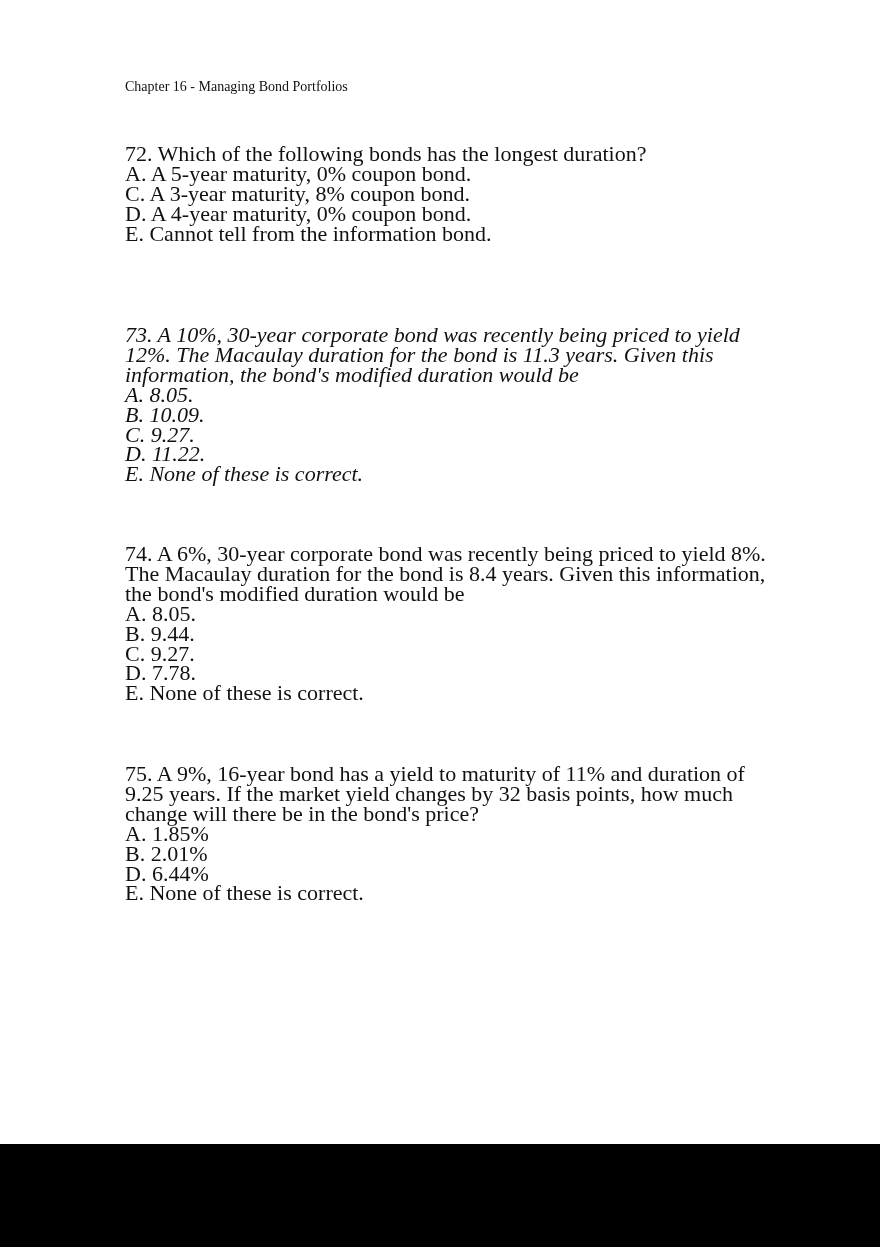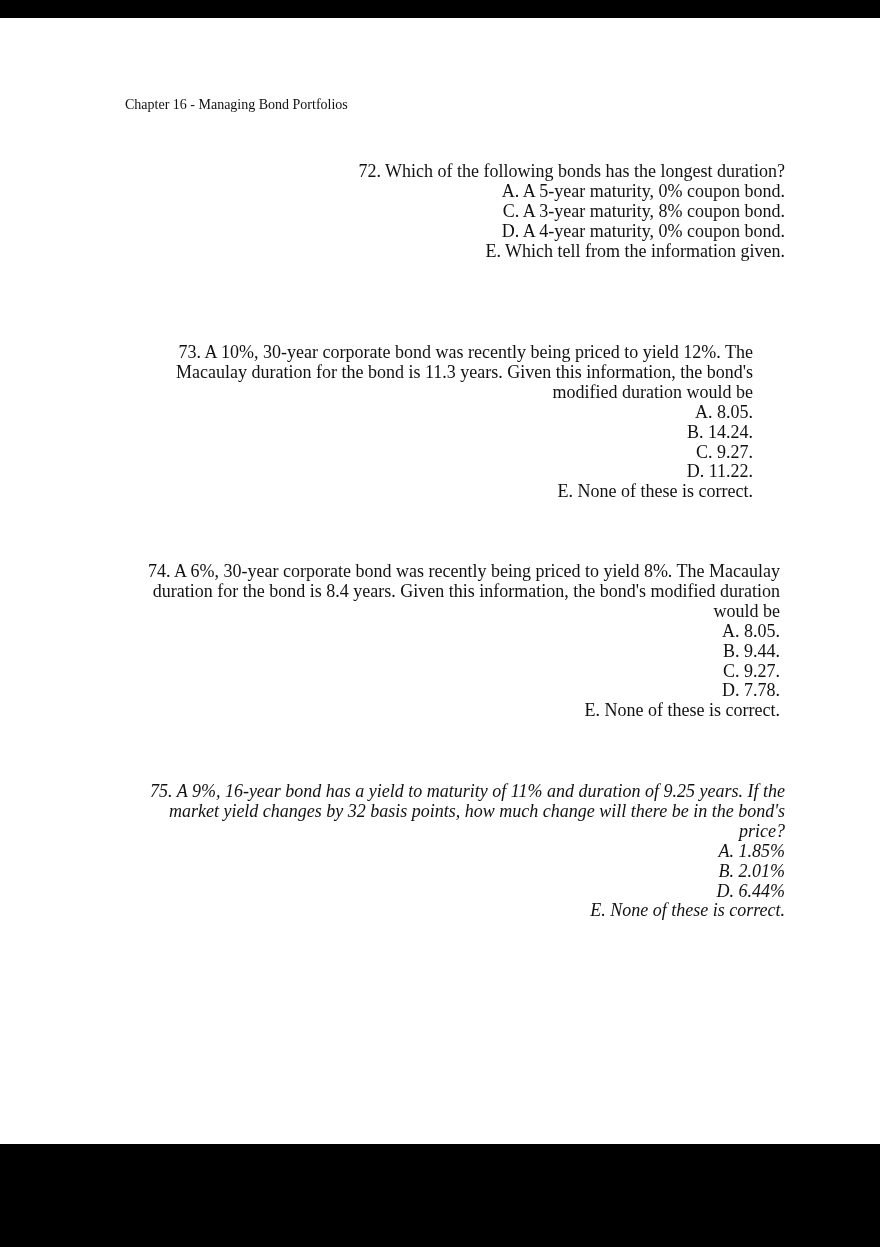--- a/index.html
+++ b/index.html
@@ -11,39 +11,38 @@
       height: 1247px;
       background: #000000;
       position: relative;
       overflow: hidden;
       font-family: "Liberation Serif", "DejaVu Serif", serif;
       color: #111111;
     }
     .page {
       position: absolute;
       left: 0;
-      top: 18px;
+      top: 0;
       width: 880px;
       height: 1144px;
       background: #ffffff;
-      text-align: right;
     }
     .header {
       position: absolute;
       left: 125px;
       top: 78px;
       font-size: 14px;
       line-height: 18px;
       white-space: nowrap;
     }
     .question {
       position: absolute;
       left: 125px;
       width: 660px;
-      font-size: 18px;
+      font-size: 22px;
       line-height: 19.9px;
     }
     .q-text {
       display: block;
     }
     .option {
       display: block;
       white-space: nowrap;
     }
     .bottom-bar {
@@ -60,42 +59,42 @@
 
 <div class="page">
 
   <div class="header">Chapter 16 - Managing Bond Portfolios</div>
 
   <div class="question" style="top:144px;">
     <span class="q-text">72. Which of the following bonds has the longest duration?</span>
     <span class="option">A. A 5-year maturity, 0% coupon bond.</span>
     <span class="option">C. A 3-year maturity, 8% coupon bond.</span>
     <span class="option">D. A 4-year maturity, 0% coupon bond.</span>
-    <span class="option">E. Which tell from the information given.</span>
+    <span class="option">E. Cannot tell from the information bond.</span>
   </div>
 
-  <div class="question" style="top:325px; width:628px;">
+  <div class="question" style="top:325px; width:628px;font-style:italic;">
     <span class="q-text">73. A 10%, 30-year corporate bond was recently being priced to yield 12%. The Macaulay duration for the bond is 11.3 years. Given this information, the bond's modified duration would be</span>
     <span class="option">A. 8.05.</span>
-    <span class="option">B. 14.24.</span>
+    <span class="option">B. 10.09.</span>
     <span class="option">C. 9.27.</span>
     <span class="option">D. 11.22.</span>
     <span class="option">E. None of these is correct.</span>
   </div>
 
   <div class="question" style="top:544px; width:655px;">
     <span class="q-text">74. A 6%, 30-year corporate bond was recently being priced to yield 8%. The Macaulay duration for the bond is 8.4 years. Given this information, the bond's modified duration would be</span>
     <span class="option">A. 8.05.</span>
     <span class="option">B. 9.44.</span>
     <span class="option">C. 9.27.</span>
     <span class="option">D. 7.78.</span>
     <span class="option">E. None of these is correct.</span>
   </div>
 
-  <div class="question" style="top:764px; width:660px;font-style:italic;">
+  <div class="question" style="top:764px; width:660px;">
     <span class="q-text">75. A 9%, 16-year bond has a yield to maturity of 11% and duration of 9.25 years. If the market yield changes by 32 basis points, how much change will there be in the bond's price?</span>
     <span class="option">A. 1.85%</span>
     <span class="option">B. 2.01%</span>
     <span class="option">D. 6.44%</span>
     <span class="option">E. None of these is correct.</span>
   </div>
 
 </div>
 
 <div class="bottom-bar"></div>

